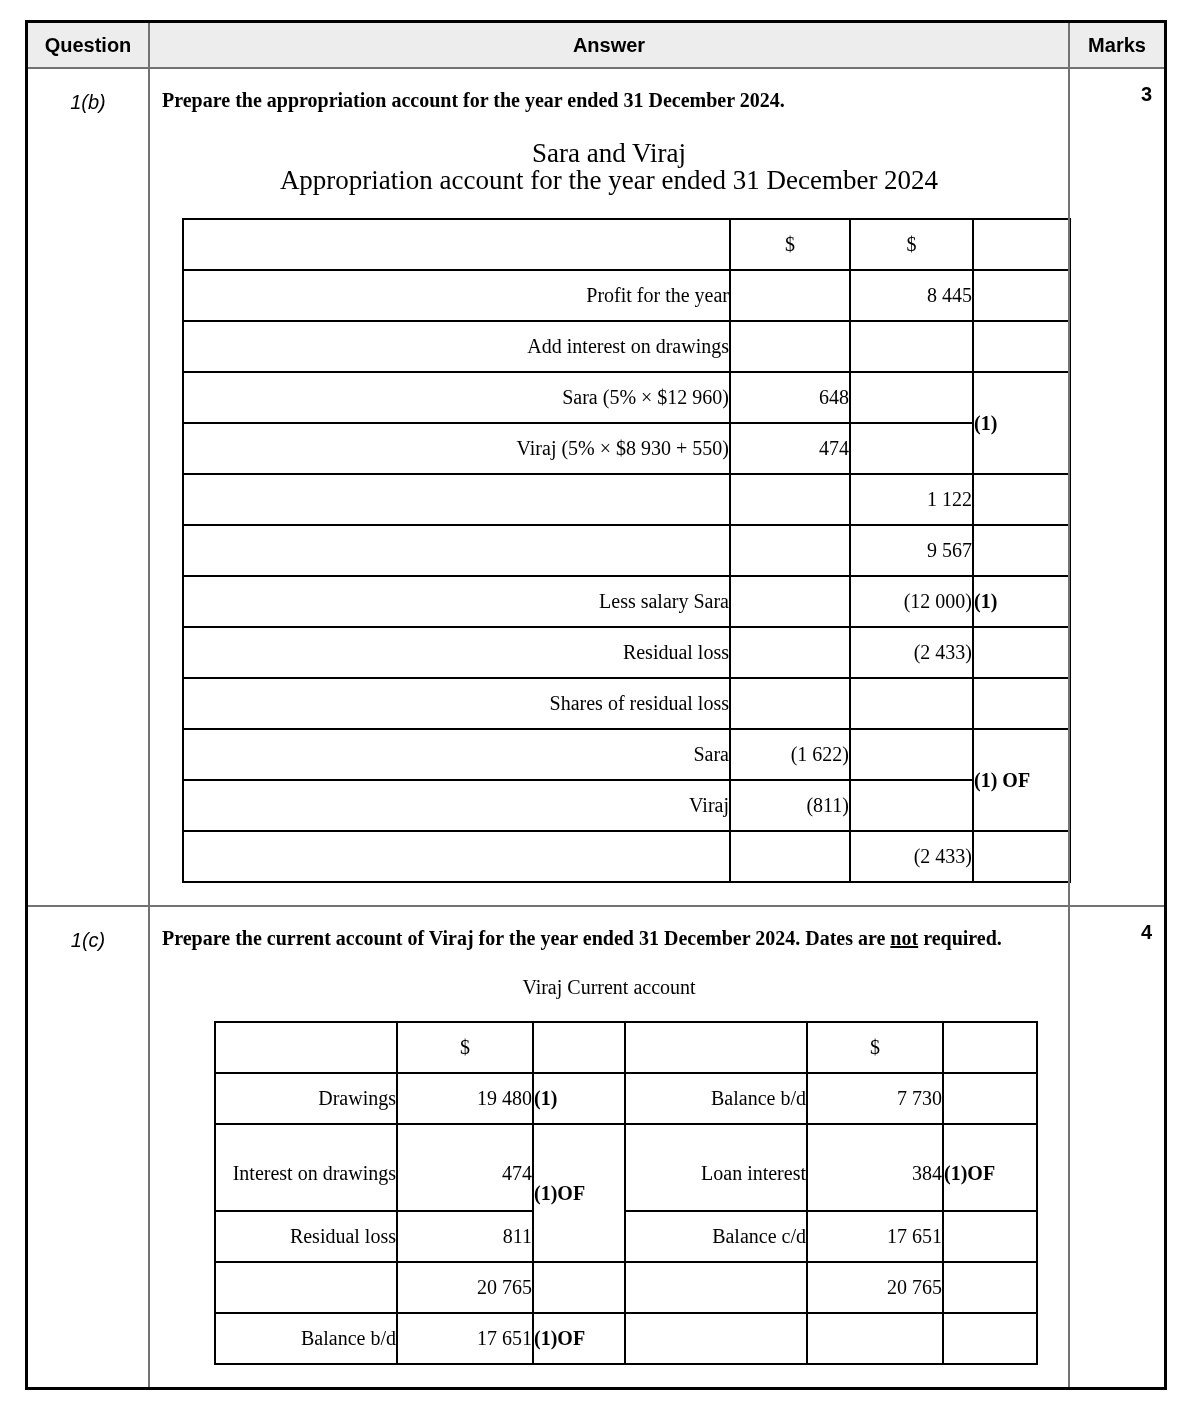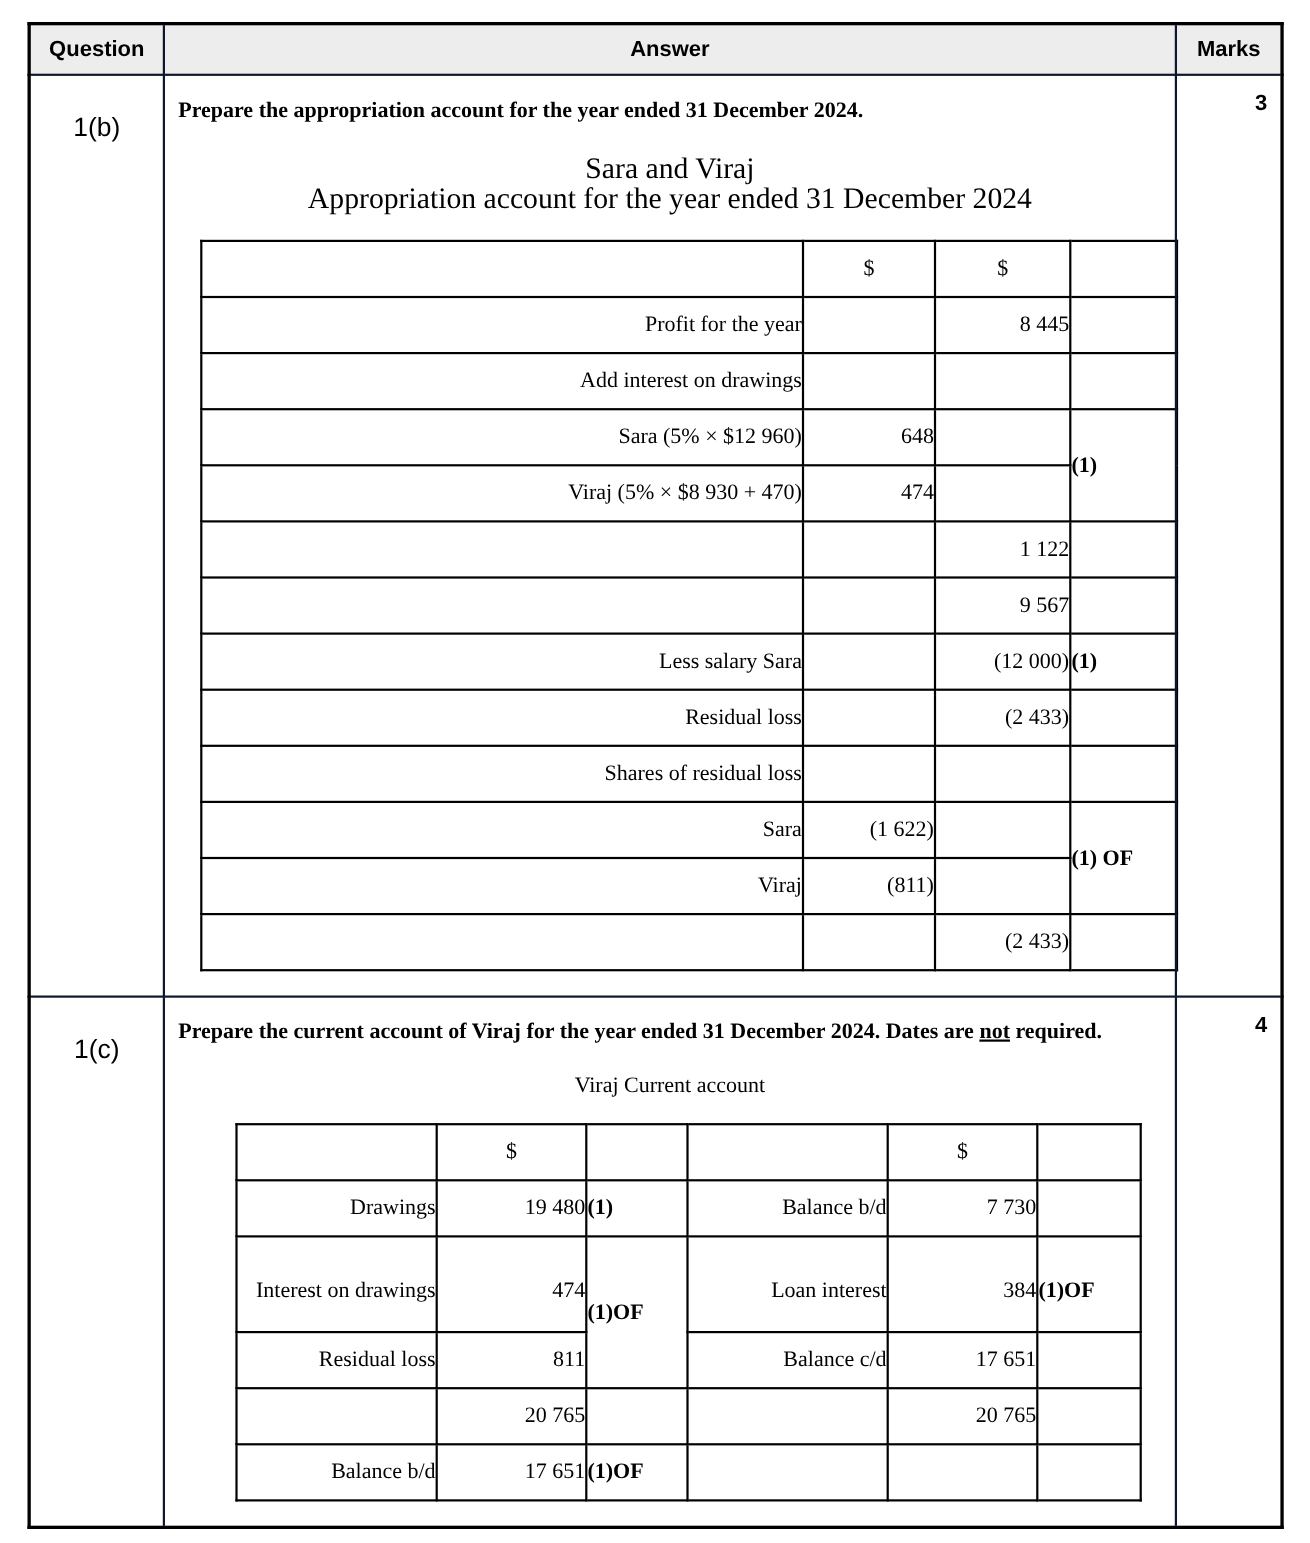--- a/index.html
+++ b/index.html
@@ -5,27 +5,27 @@
   html,body { margin:0; padding:0; background:#ffffff; }
   .page {
     position:relative; width:1191px; height:1403px; background:#ffffff;
     font-family:"Liberation Sans", sans-serif; color:#000000;
   }
   table.outer {
     position:absolute; left:25px; top:20px; width:1142px;
     border-collapse:collapse; border:3px solid #000; table-layout:fixed;
   }
   table.outer > tbody > tr > th,
-  table.outer > tbody > tr > td { border:2px solid #0f172a; }
+  table.outer > tbody > tr > td { border:2px solid #737373; }
   tr.head th {
     background:#EDEDED; height:42px; font-size:20px; font-weight:bold;
     text-align:center; vertical-align:middle;
   }
   .qcolw { width:118px; } .mcolw { width:92px; }
-  td.qnum { text-align:center; vertical-align:top; padding-top:34px; font-size:24px; }
+  td.qnum { text-align:center; vertical-align:top; padding-top:22px; font-size:20px;font-style:italic; }
   td.acell { vertical-align:top; padding:12px 12px 22px 12px;font-family:Liberation Serif, serif; }
   td.marksv { text-align:right; vertical-align:top; padding:14px 12px 0 0;
               font-weight:bold; font-size:20px; }
   .instr { font-weight:bold; font-size:20px; line-height:31px; padding-top:4px; }
   .u { text-decoration:underline; }
   .subtitle { text-align:center; font-size:27px; margin-top:24px; line-height:27px; }
   .tbl-title { text-align:center; font-size:20px; margin-top:22px; }
   table.grid { border-collapse:collapse; font-size:20px; }
   table.grid td { border:2px solid #000; height:49px; padding:0; vertical-align:middle; }
   table.approp { margin:24px 0 0 20px; width:887px; table-layout:fixed; }
@@ -87,21 +87,21 @@
                 <td class="num"></td>
                 <td class="mark"></td>
               </tr>
               <tr>
                 <td class="lbl ind">Sara (5% × $12 960)</td>
                 <td class="num">648</td>
                 <td class="num"></td>
                 <td class="mark vtop" rowspan="2">(1)</td>
               </tr>
               <tr>
-                <td class="lbl ind">Viraj (5% × $8 930 + 470)</td>
+                <td class="lbl ind">Viraj (5% × $8 930 + 550)</td>
                 <td class="num">474</td>
                 <td class="num"></td>
               </tr>
               <tr>
                 <td class="lbl"></td>
                 <td class="num"></td>
                 <td class="num">1 122</td>
                 <td class="mark"></td>
               </tr>
               <tr>

